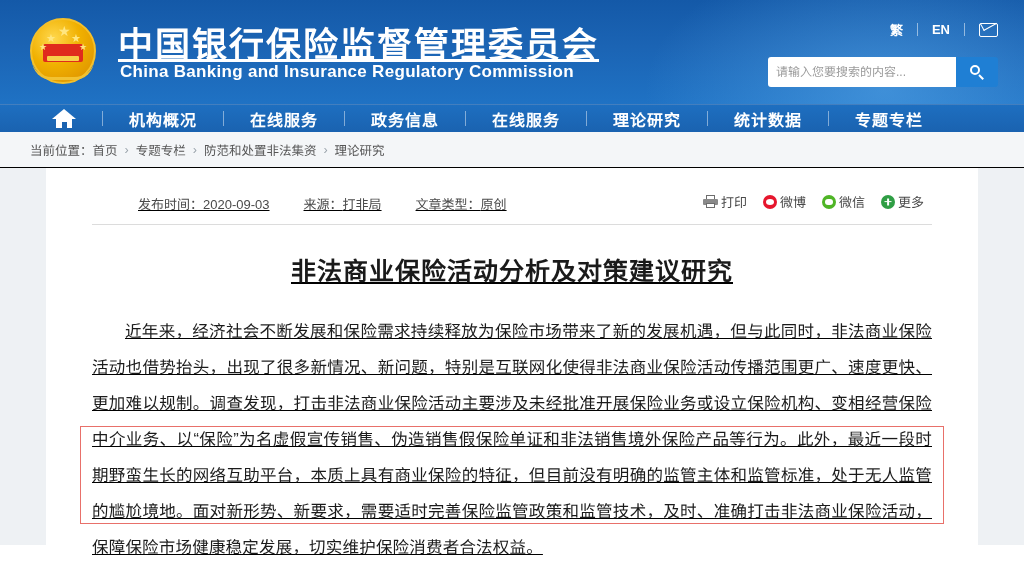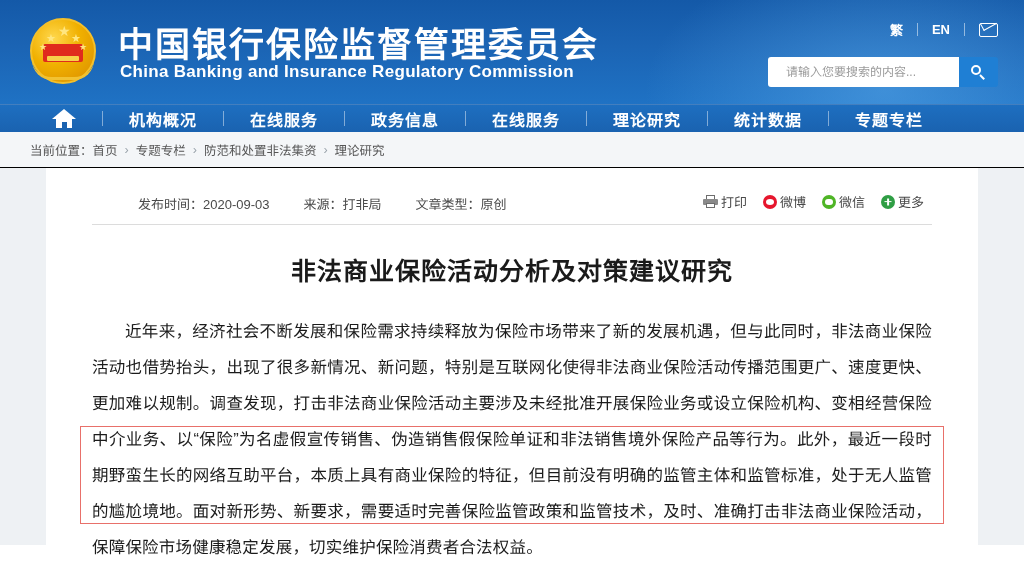--- a/index.html
+++ b/index.html
@@ -69,20 +69,21 @@
   }
 
   .title-cn {
     position: absolute;
     left: 118px; top: 16px;
     color: #ffffff;
     font-size: 35px;
     font-weight: bold;
     letter-spacing: 2px;
     font-family: "DejaVu Sans", "Liberation Sans", sans-serif;
+    text-decoration: underline;
   }
   .title-en {
     position: absolute;
     left: 120px; top: 62px;
     color: #ffffff;
     font-size: 17px;
     font-weight: bold;
     letter-spacing: 0.3px;
   }
 
@@ -112,21 +113,21 @@
     position: absolute;
     right: 26px; top: 57px;
     width: 230px; height: 30px;
     display: flex;
   }
   .searchbox input {
     flex: 1;
     border: none;
     outline: none;
     background: #ffffff;
-    padding: 0 18px;
+    padding: 0 8px;
     font-size: 12px;
     color: #3b82f6;
     border-radius: 3px 0 0 3px;
   }
   .searchbox input::placeholder { color: #9b9b9b; }
   .search-btn {
     width: 42px;
     background: #1f7fd4;
     border: none;
     border-radius: 0 3px 3px 0;
@@ -203,20 +204,21 @@
     height: calc(561px - 104px - 44px - 36px);
     padding: 0;
     display: flex;
     justify-content: center;
   }
   .paper {
     width: 932px;
     background: #ffffff;
     padding: 18px 46px 0 46px;
     position: relative;
+    text-decoration: underline;
   }
 
   .meta-row {
     display: flex;
     align-items: center;
     height: 34px;
     font-size: 13px;
     color: #4a4a4a;
     padding-left: 46px;
     position: relative;

